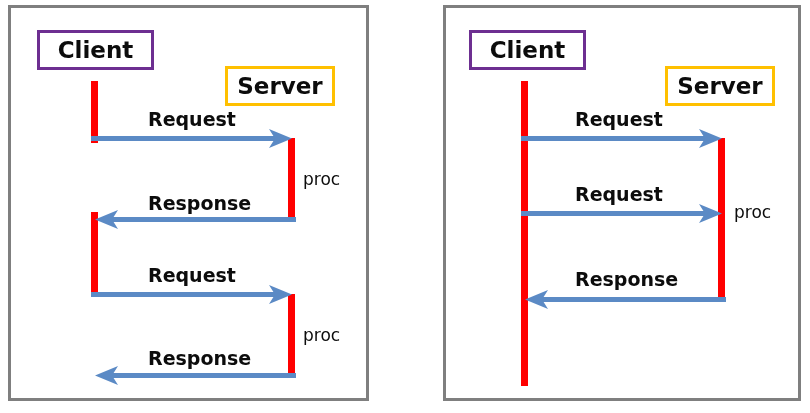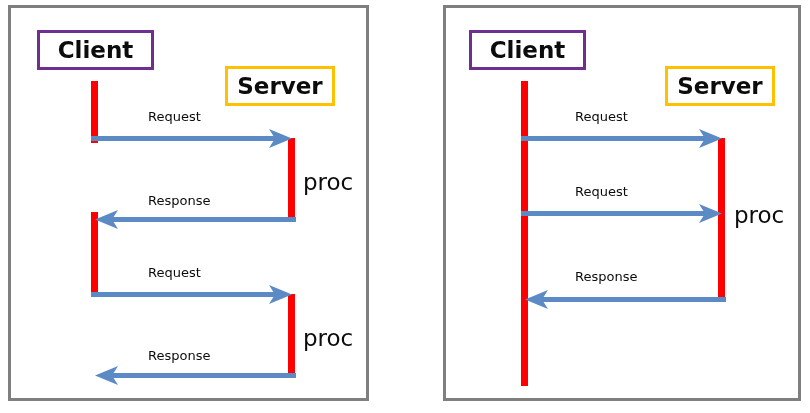--- a/index.html
+++ b/index.html
@@ -48,29 +48,29 @@
   .actor-server { border: 3px solid #ffc000; margin-top: 36px; }
 
   .lifeline {
     position: absolute;
     background: #ff0000;
     width: 7px;
   }
 
   .msg-label {
     position: absolute;
-    font-size: 13px;
+    font-size: 19px;
     color: #0c0c0c;
     white-space: nowrap;
     line-height: 1;
-    font-weight: 400;
+    font-weight: 700;
   }
   .proc-label {
     position: absolute;
-    font-size: 23px;
+    font-size: 17px;
     color: #0c0c0c;
     white-space: nowrap;
     line-height: 1;
     font-weight: 400;
   }
   .arrow-svg {
     position: absolute;
     overflow: visible;
   }
 </style>

